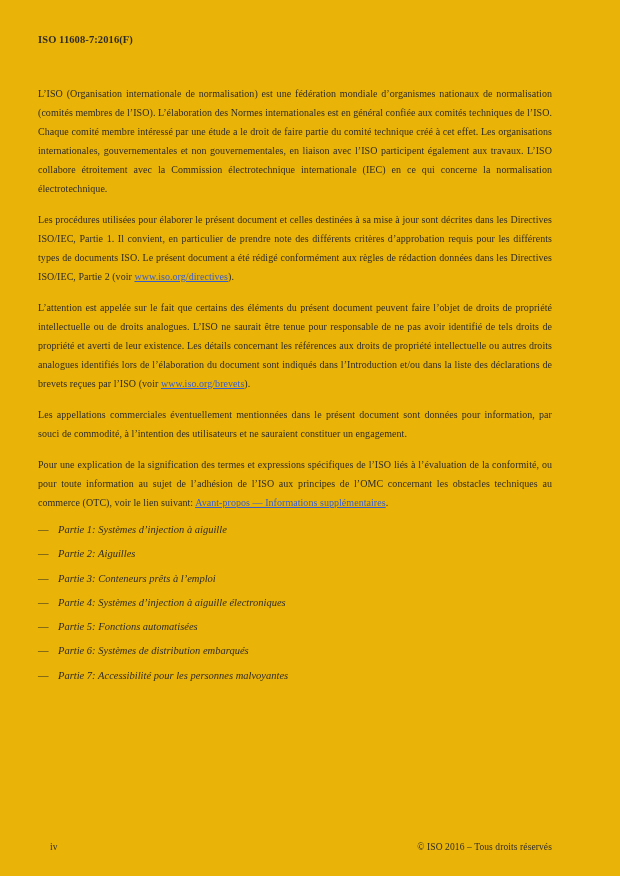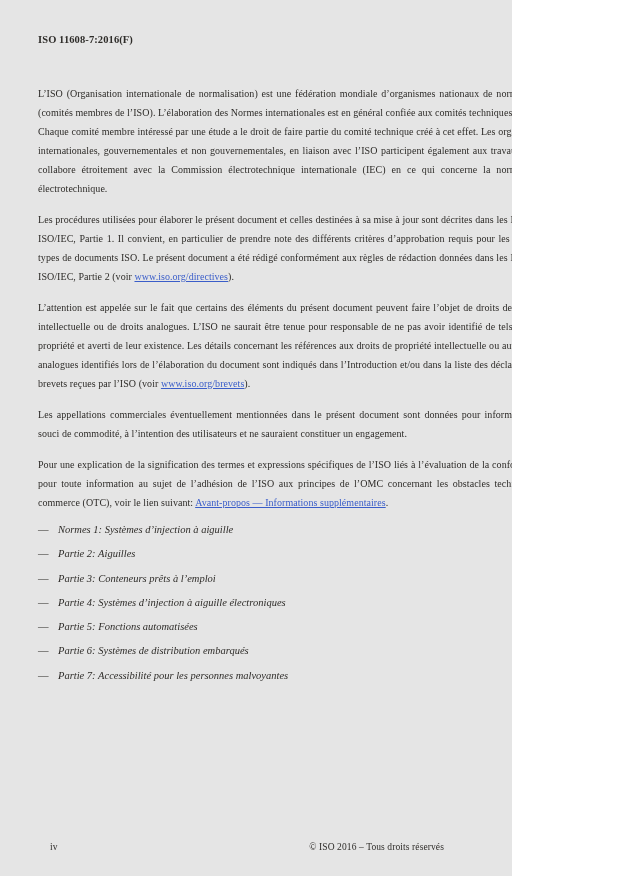--- a/index.html
+++ b/index.html
@@ -1,20 +1,20 @@
 <!DOCTYPE html>
 <html><head>
 <meta charset="utf-8">
 <style>
   html, body { margin:0; padding:0; background:#ffffff; }
   .page {
     position: relative;
-    width: 512px;
+    width: 620px;
     height: 876px;
-    background: #e5e5e5;
+    background: #eab308;
     font-family: "Liberation Serif", "DejaVu Serif", serif;
     color: #2e2c29;
     overflow: hidden;
   }
   .doc-ref {
     position: absolute;
     top: 34px;
     left: 38px;
     font-size: 10.5px;
     font-weight: bold;
@@ -85,21 +85,21 @@
         <p class="para"><span>L’ISO (Organisation internationale de normalisation) est une fédération mondiale d’organismes nationaux de normalisation (comités membres de l’ISO). L’élaboration des Normes internationales est en général confiée aux comités techniques de l’ISO. Chaque comité membre intéressé par une étude a le droit de faire partie du comité technique créé à cet effet. Les organisations internationales, gouvernementales et non gouvernementales, en liaison avec l’ISO participent également aux travaux. L’ISO collabore étroitement avec la Commission électrotechnique internationale (IEC) en ce qui concerne la normalisation électrotechnique.</span></p>
         <p class="para"><span>Les procédures utilisées pour élaborer le présent document et celles destinées à sa mise à jour sont décrites dans les Directives ISO/IEC, Partie 1. Il convient, en particulier de prendre note des différents critères d’approbation requis pour les différents types de documents ISO. Le présent document a été rédigé conformément aux règles de rédaction données dans les Directives ISO/IEC, Partie 2 (voir </span><a class="link" href="#">www.iso.org/directives</a><span>).</span></p>
         <p class="para"><span>L’attention est appelée sur le fait que certains des éléments du présent document peuvent faire l’objet de droits de propriété intellectuelle ou de droits analogues. L’ISO ne saurait être tenue pour responsable de ne pas avoir identifié de tels droits de propriété et averti de leur existence. Les détails concernant les références aux droits de propriété intellectuelle ou autres droits analogues identifiés lors de l’élaboration du document sont indiqués dans l’Introduction et/ou dans la liste des déclarations de brevets reçues par l’ISO (voir </span><a class="link" href="#">www.iso.org/brevets</a><span>).</span></p>
         <p class="para"><span>Les appellations commerciales éventuellement mentionnées dans le présent document sont données pour information, par souci de commodité, à l’intention des utilisateurs et ne sauraient constituer un engagement.</span></p>
         <p class="para"><span>Pour une explication de la signification des termes et expressions spécifiques de l’ISO liés à l’évaluation de la conformité, ou pour toute information au sujet de l’adhésion de l’ISO aux principes de l’OMC concernant les obstacles techniques au commerce (OTC), voir le lien suivant: </span><a class="link" href="#">Avant-propos — Informations supplémentaires</a><span>.</span></p>
       </div>
 
     <div class="parts">
         <div class="part-item">
           <span class="dash">—</span>
-          <span class="part-text">Normes 1: Systèmes d’injection à aiguille</span>
+          <span class="part-text">Partie 1: Systèmes d’injection à aiguille</span>
         </div>
         <div class="part-item">
           <span class="dash">—</span>
           <span class="part-text">Partie 2: Aiguilles</span>
         </div>
         <div class="part-item">
           <span class="dash">—</span>
           <span class="part-text">Partie 3: Conteneurs prêts à l’emploi</span>
         </div>
         <div class="part-item">

